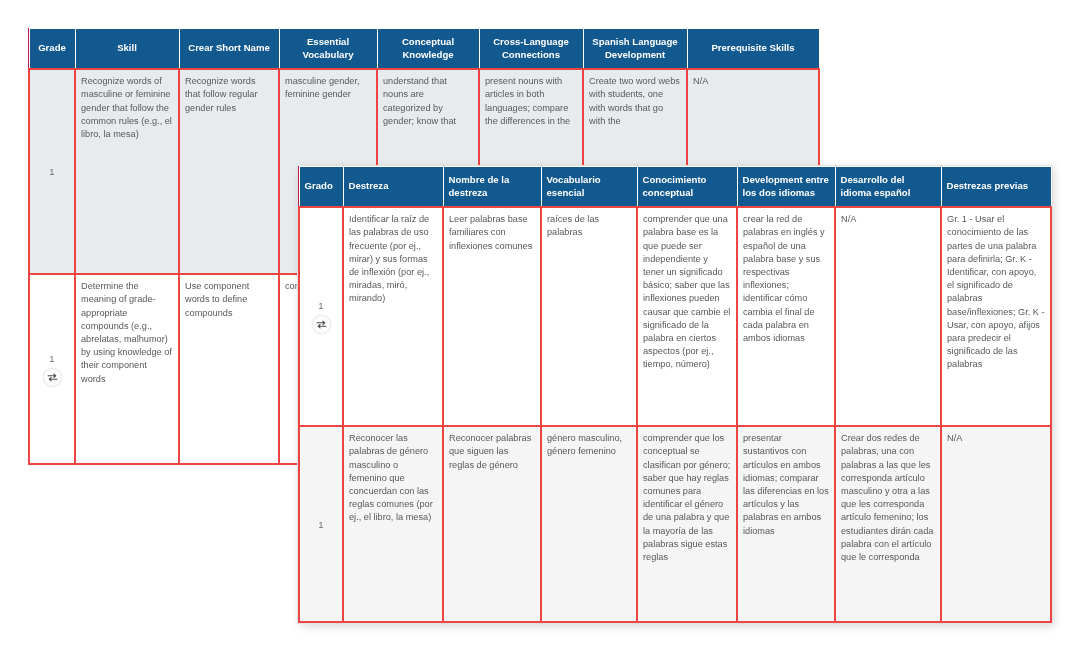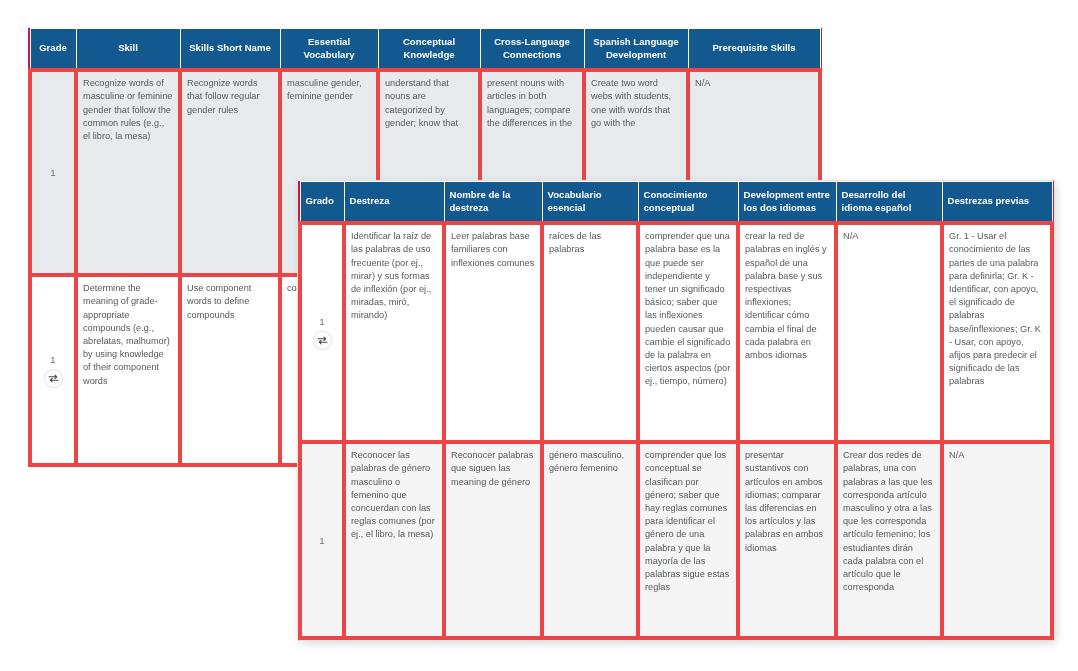--- a/index.html
+++ b/index.html
@@ -26,21 +26,21 @@
     background:#12598f;
     color:#ffffff;
     font-weight:bold;
     font-size:9.6px;
     line-height:12.6px;
     padding:7px 5px;
     border:1px solid #ffffff;
     vertical-align:middle;
   }
   .tbl td{
-    border:4px solid #ef4444;
+    border:2px solid #ef4444;
     padding:5px 5px 5px 5px;
     vertical-align:top;
     word-wrap:break-word;
     overflow-wrap:break-word;
   }
 
   
   #tbl-en{
     left:28px;top:28px;width:790px;
   }
@@ -50,21 +50,21 @@
     background:#e7ebee;
     text-align:center;
     vertical-align:middle;
     color:#6b6f72;
     font-size:9.6px;
   }
   #tbl-en tr.row-b td{background:#ffffff;}
 
   
   #tbl-es{
-    left:298px;top:181px;width:752px;
+    left:298px;top:166px;width:752px;
     box-shadow:0 0 0 1px #e2e2e2, 2px 3px 9px rgba(0,0,0,.17);
   }
   #tbl-es th{text-align:left;}
   #tbl-es td{background:#ffffff;}
   #tbl-es tr.row-b td{background:#f5f5f5;margin-left:12px;}
   #tbl-es .grade-cell{
     text-align:center;
     vertical-align:middle;
     color:#6b6f72;
     font-size:9.6px;
@@ -104,21 +104,21 @@
       <col style="width:98px">
         <col style="width:102px">
         <col style="width:104px">
       <col style="width:104px">
         <col style="width:132px">
     </colgroup>
     <thead>
       <tr>
         <th>Grade</th>
         <th>Skill</th>
-        <th>Skills Short Name</th>
+        <th>Crear Short Name</th>
         <th>Essential Vocabulary</th>
         <th>Conceptual Knowledge</th>
         <th>Cross-Language Connections</th>
         <th>Spanish Language Development</th>
         <th>Prerequisite Skills</th>
       </tr>
     </thead>
     <tbody>
       <tr class="row-a" style="height:205px">
         <td class="grade-cell">
@@ -199,21 +199,21 @@
         <td>N/A</td>
         <td>Gr. 1 - Usar el conocimiento de las partes de una palabra para definirla; Gr. K - Identificar, con apoyo, el significado de palabras base/inflexiones; Gr. K - Usar, con apoyo, afijos para predecir el significado de las palabras</td>
       </tr>
       <tr class="row-b" style="height:196px">
         <td class="grade-cell">
           <div class="grade-inner">
             <span>1</span>
           </div>
         </td>
         <td>Reconocer las palabras de género masculino o femenino que concuerdan con las reglas comunes (por ej., el libro, la mesa)</td>
-        <td>Reconocer palabras que siguen las meaning de género</td>
+        <td>Reconocer palabras que siguen las reglas de género</td>
         <td>género masculino, género femenino</td>
         <td>comprender que los conceptual se clasifican por género; saber que hay reglas comunes para identificar el género de una palabra y que la mayoría de las palabras sigue estas reglas</td>
         <td>presentar sustantivos con artículos en ambos idiomas; comparar las diferencias en los artículos y las palabras en ambos idiomas</td>
         <td>Crear dos redes de palabras, una con palabras a las que les corresponda artículo masculino y otra a las que les corresponda artículo femenino; los estudiantes dirán cada palabra con el artículo que le corresponda</td>
         <td>N/A</td>
       </tr>
     </tbody>
   </table>
 
 </div>

